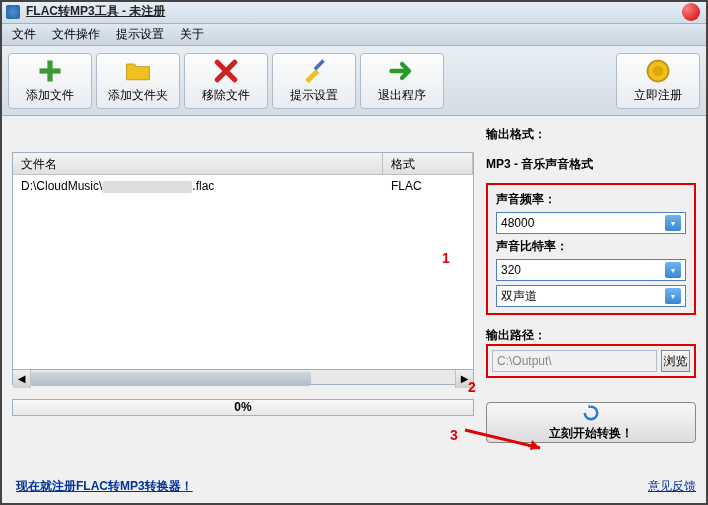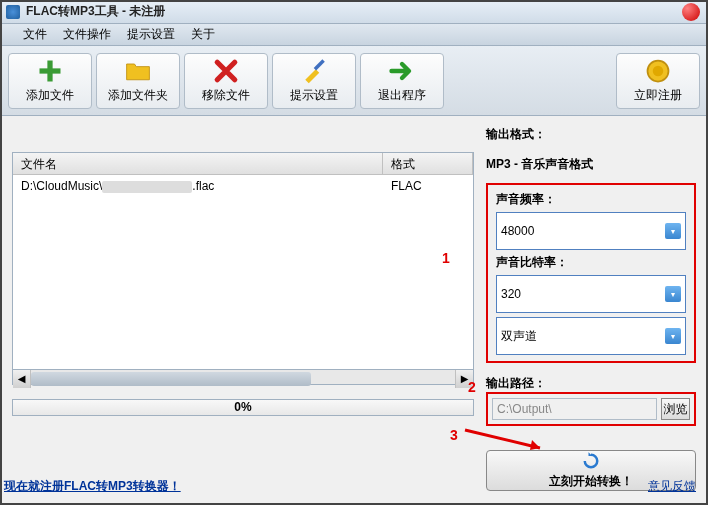--- a/index.html
+++ b/index.html
@@ -1,23 +1,23 @@
 <!DOCTYPE html>
 <html><head>
 <meta charset="utf-8">
 <style>
 * { box-sizing: border-box; margin: 0; padding: 0; font-family: "Microsoft YaHei", "SimSun", sans-serif; }
 body { width: 708px; height: 505px; background: #f0f0f0; overflow: hidden; position: relative; }
 
 .titlebar { height: 24px; background: linear-gradient(to bottom, #e8f0f8, #d0dce8); display: flex; align-items: center; padding: 0 6px; border-bottom: 1px solid #a0b0c0; position: relative; }
 .titlebar-icon { width: 14px; height: 14px; margin-right: 6px; background: radial-gradient(circle, #4a90d9, #2060a0); border-radius: 2px; }
-.titlebar-text { font-size: 12px; font-weight: bold; color: #222; }
+.titlebar-text { font-size: 12px; font-weight: bold; color: #222; text-decoration: underline; }
 .close-btn { position: absolute; right: 8px; top: 3px; width: 18px; height: 18px; background: radial-gradient(circle at 30% 30%, #ff8080, #cc0000); border-radius: 50%; display: flex; align-items: center; justify-content: center; cursor: pointer; }
 
-.menubar { height: 22px; background: linear-gradient(to bottom, #e0e8f0, #c8d4e0); display: flex; align-items: center; padding: 0 15px; border-bottom: 1px solid #a0b0c0; font-size: 12px; }
+.menubar { height: 22px; background: linear-gradient(to bottom, #e0e8f0, #c8d4e0); display: flex; align-items: center; padding: 0 4px; border-bottom: 1px solid #a0b0c0; font-size: 12px; }
 .menu-item { padding: 2px 8px; cursor: pointer; }
 
 .toolbar { height: 70px; background: linear-gradient(to bottom, #e8eef4, #d4dce4); display: flex; align-items: center; padding: 18px 8px; border-bottom: 1px solid #a0b0c0; gap: 4px; }
 .tb-btn { width: 84px; height: 56px; background: linear-gradient(to bottom, #fdfdfd, #e8ecf0); border: 1px solid #b0bcc8; border-radius: 4px; display: flex; flex-direction: column; align-items: center; justify-content: center; cursor: pointer; font-size: 12px; gap: 2px; }
 .tb-spacer { flex: 1; }
 .tb-btn svg { width: 28px; height: 28px; }
 
 .content { display: flex; padding: 10px 12px; gap: 12px; height: 310px; }
 .left-col { flex: 1; display: flex; flex-direction: column; margin-top: 26px; }
 .file-list { border: 1px solid #a0b0c0; background: #fff; height: 260px; display: flex; flex-direction: column; }
@@ -37,35 +37,35 @@
 .hscroll-arrow.r { right: 0; border-left: 1px solid #c0c0c0; }
 
 .progress-wrap { margin-top: 14px; height: 20px; border: 1px solid #a0b0c0; background: linear-gradient(to bottom, #f8f8f8, #e8e8e8); display: flex; align-items: center; justify-content: center; font-size: 12px; font-weight: bold; }
 
 .right-col { width: 210px; display: flex; flex-direction: column; font-size: 12px; }
 .fmt-label { font-weight: bold; margin-bottom: 13px; }
 .fmt-value { font-weight: bold; margin-bottom: 10px; }
 
 .boxed { border: 2px solid #e00000; padding: 6px 8px; display: flex; flex-direction: column; gap: 4px; }
 .field-label { font-weight: bold; }
-.field-select { width: 100%; height: 38px; border: 1px solid #5080c0; background: #fff; font-size: 12px; padding: 0 4px; position: relative; display: flex; align-items: center; justify-content: space-between; cursor: pointer; }
+.field-select { width: 100%; height: 22px; border: 1px solid #5080c0; background: #fff; font-size: 12px; padding: 0 4px; position: relative; display: flex; align-items: center; justify-content: space-between; cursor: pointer; }
 .sel-arrow { width: 16px; height: 16px; background: linear-gradient(to bottom, #6eb4f0, #3a86d0); border-radius: 2px; display: flex; align-items: center; justify-content: center; color: #fff; font-size: 8px; }
 
 .output-section { margin-top: 12px; }
 .output-row { display: flex; gap: 4px; border: 2px solid #e00000; padding: 4px; }
 .output-input { flex: 1; height: 22px; border: 1px solid #b0bcc8; background: #f0f0f0; color: #888; font-size: 12px; padding: 0 4px; }
 .browse-btn { width: 48px; height: 22px; border: 1px solid #888; background: linear-gradient(to bottom, #f8f8f8, #dcdcdc); font-size: 12px; cursor: pointer; border-radius: 0; }
 
 .start-btn { margin-top: 24px; height: 50px; border: 1px solid #888; border-radius: 4px; background: linear-gradient(to bottom, #f8f8f8, #dcdcdc); display: flex; flex-direction: column; align-items: center; justify-content: center; cursor: pointer; gap: 2px; font-weight: bold; font-size: 12px; }
 .start-btn svg { width: 20px; height: 20px; }
 
 .anno { position: absolute; color: #e00000; font-size: 14px; font-weight: bold; pointer-events: none; }
 .arrow-anno { position: absolute; pointer-events: none; }
 
-.footer { position: absolute; bottom: 10px; left: 4px; right: 12px; display: flex; justify-content: space-between; font-size: 12px; }
+.footer { position: absolute; bottom: 10px; left: 16px; right: 12px; display: flex; justify-content: space-between; font-size: 12px; }
 .footer a { color: #003399; text-decoration: underline; cursor: pointer; font-weight: bold; }
 .footer .feedback { color: #003399; text-decoration: underline; cursor: pointer; }
 
 .big-border { position: absolute; left: 0; top: 0; right: 0; bottom: 0; border: 2px solid #444; pointer-events: none; }
 </style>
 </head>
 <body>
 
 <div class="titlebar">
   <div class="titlebar-icon"></div>

